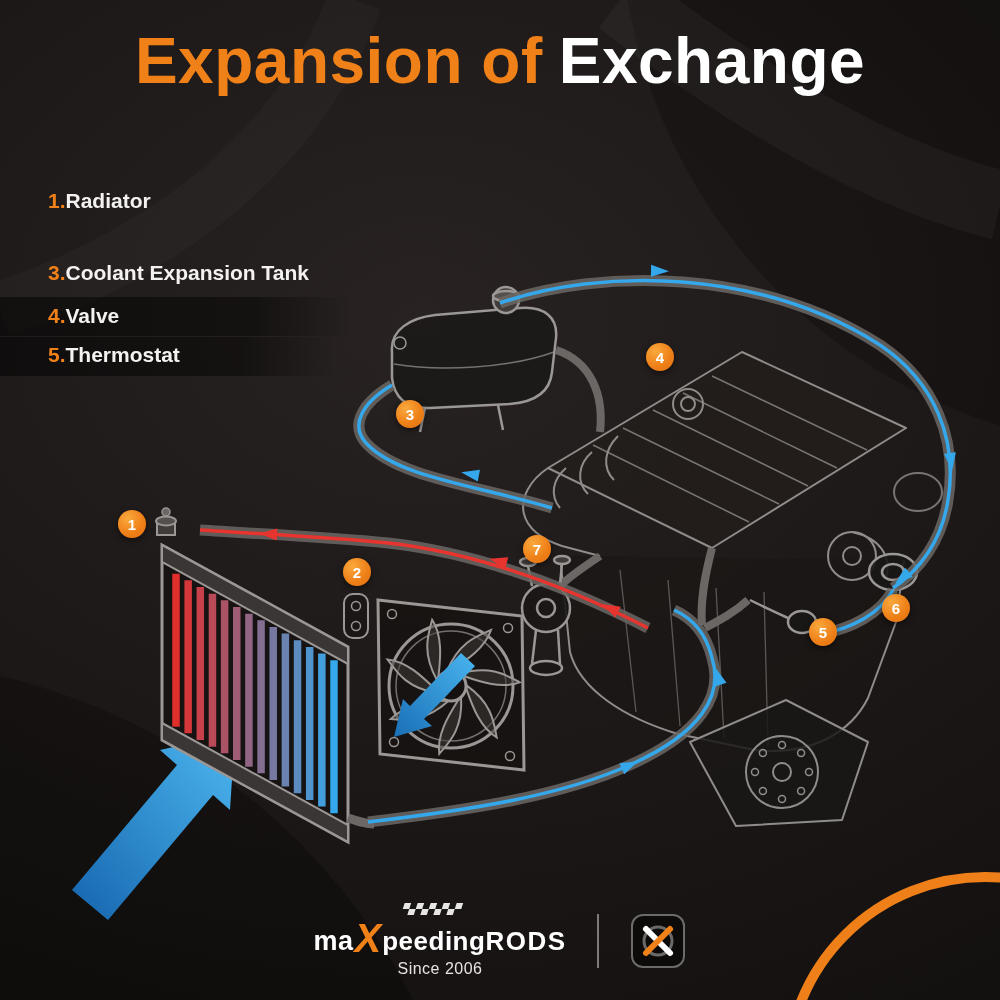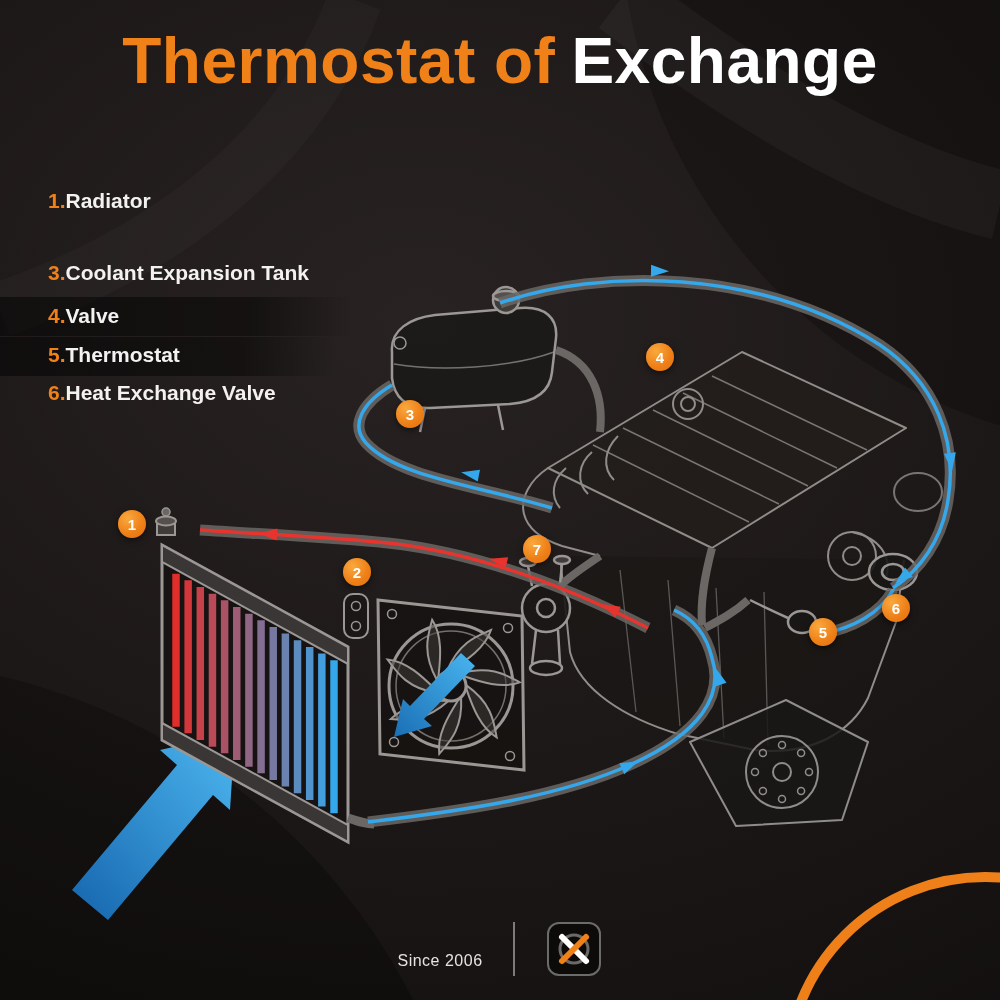--- a/index.html
+++ b/index.html
@@ -34,47 +34,46 @@
     position:absolute;left:0;bottom:22px;width:100%;
     display:flex;align-items:center;justify-content:center;z-index:4;
   }
   .brand{position:relative;padding-top:12px;text-align:center;color:#fff;}
   .brand-line{display:inline-block;white-space:nowrap;line-height:1;}
   .b-ma{font-size:27px;font-weight:700;letter-spacing:.5px;}
   .b-x{font-size:40px;font-weight:800;font-style:italic;color:#f08119;margin:0 1px;position:relative;top:2px;}
   .b-mid{font-size:26px;font-weight:700;letter-spacing:.5px;}
   .b-rods{font-size:26px;font-weight:800;letter-spacing:1.5px;}
   .checkers{position:absolute;left:84px;top:-2px;}
-  .since{margin-top:12px;font-size:16px;color:#e6e3e1;letter-spacing:.5px;}
+  .since{margin-top:4px;font-size:16px;color:#e6e3e1;letter-spacing:.5px;}
   .divider{width:2px;height:54px;background:#7e7a78;margin:0 30px;}
   .emblem{display:block;}
 </style>
 </head>
 <body>
 
 <div class="stage">
 
   <svg class="bg-svg" viewBox="0 0 1000 1000">
     <circle cx="1160" cy="-90" r="540" fill="rgba(0,0,0,0.22)"></circle>
     <circle cx="-140" cy="1280" r="620" fill="rgba(0,0,0,0.25)"></circle>
     <path d="M620,0 C790,130 915,185 1000,205" stroke="rgba(255,255,255,0.035)" stroke-width="70" fill="none"></path>
     <path d="M0,310 C170,250 300,150 355,0" stroke="rgba(255,255,255,0.025)" stroke-width="55" fill="none"></path>
     <circle cx="985" cy="1075" r="198" fill="none" stroke="#ef8019" stroke-width="10"></circle>
   </svg>
 
-  <h1 class="title"><span class="t-orange">Thermostat of</span><span class="t-white">Exchange</span></h1>
+  <h1 class="title"><span class="t-orange">Expansion of</span><span class="t-white">Exchange</span></h1>
 
   <div class="legend">
     <div class="legend-band" style="top:297px;width:352px;"></div>
     <div class="legend-band" style="top:337px;width:336px;"></div>
     <div class="legend-row" style="top:186px"><span class="num">1.</span><span class="lab">Radiator</span></div>
     <div class="legend-row" style="top:258px"><span class="num">3.</span><span class="lab">Coolant Expansion Tank</span></div>
     <div class="legend-row" style="top:301px"><span class="num">4.</span><span class="lab">Valve</span></div>
     <div class="legend-row" style="top:340px"><span class="num">5.</span><span class="lab">Thermostat</span></div>
-    <div class="legend-row" style="top:378px"><span class="num">6.</span><span class="lab">Heat Exchange Valve</span></div>
   </div>
 
   <svg class="art-svg" viewBox="0 0 1000 1000">
     <defs>
       <linearGradient id="bigArrow" x1="0" y1="1" x2="1" y2="0">
         <stop offset="0" stop-color="#1565ad"></stop>
         <stop offset="1" stop-color="#4db7f0"></stop>
       </linearGradient>
       <linearGradient id="fanArrow" x1="1" y1="0" x2="0" y2="1">
         <stop offset="0" stop-color="#49b5ef"></stop>
@@ -248,20 +247,36 @@
     </div>
   <div class="marker" style="left:882px;top:594px">
       <span>6</span>
     </div>
   <div class="marker" style="left:523px;top:535px">
       <span>7</span>
     </div>
 
   <div class="footer">
     <div class="brand">
+      <div class="brand-line">
+        <span class="b-ma">ma</span><span class="b-x">X</span><span class="b-mid">peeding</span><span class="b-rods">RODS</span>
+        <svg class="checkers" width="96" height="14" viewBox="0 0 96 14">
+            <g id="checker-strip" transform="skewX(-18)">
+              <rect x="8" y="1" width="6.5" height="6" fill="#e8e6e4"></rect>
+              <rect x="21" y="1" width="6.5" height="6" fill="#e8e6e4"></rect>
+              <rect x="34" y="1" width="6.5" height="6" fill="#e8e6e4"></rect>
+              <rect x="47" y="1" width="6.5" height="6" fill="#e8e6e4"></rect>
+              <rect x="60" y="1" width="6.5" height="6" fill="#e8e6e4"></rect>
+              <rect x="14.5" y="7" width="6.5" height="6" fill="#e8e6e4"></rect>
+              <rect x="27.5" y="7" width="6.5" height="6" fill="#e8e6e4"></rect>
+              <rect x="40.5" y="7" width="6.5" height="6" fill="#e8e6e4"></rect>
+              <rect x="53.5" y="7" width="6.5" height="6" fill="#e8e6e4"></rect>
+            </g>
+          </svg>
+      </div>
       <div class="since">Since 2006</div>
     </div>
     <div class="divider"></div>
     <svg class="emblem" width="58" height="58" viewBox="0 0 58 58">
       <rect x="3" y="3" width="52" height="52" rx="11" fill="#0d0b0a" stroke="#6b6b6b" stroke-width="2"></rect>
       <circle cx="29" cy="29" r="14" fill="none" stroke="#7d7a78" stroke-width="3" opacity="0.85"></circle>
       <line x1="17" y1="17" x2="41" y2="41" stroke="#ffffff" stroke-width="6" stroke-linecap="round"></line>
       <line x1="41" y1="17" x2="17" y2="41" stroke="#f08119" stroke-width="6" stroke-linecap="round"></line>
     </svg>
   </div>

